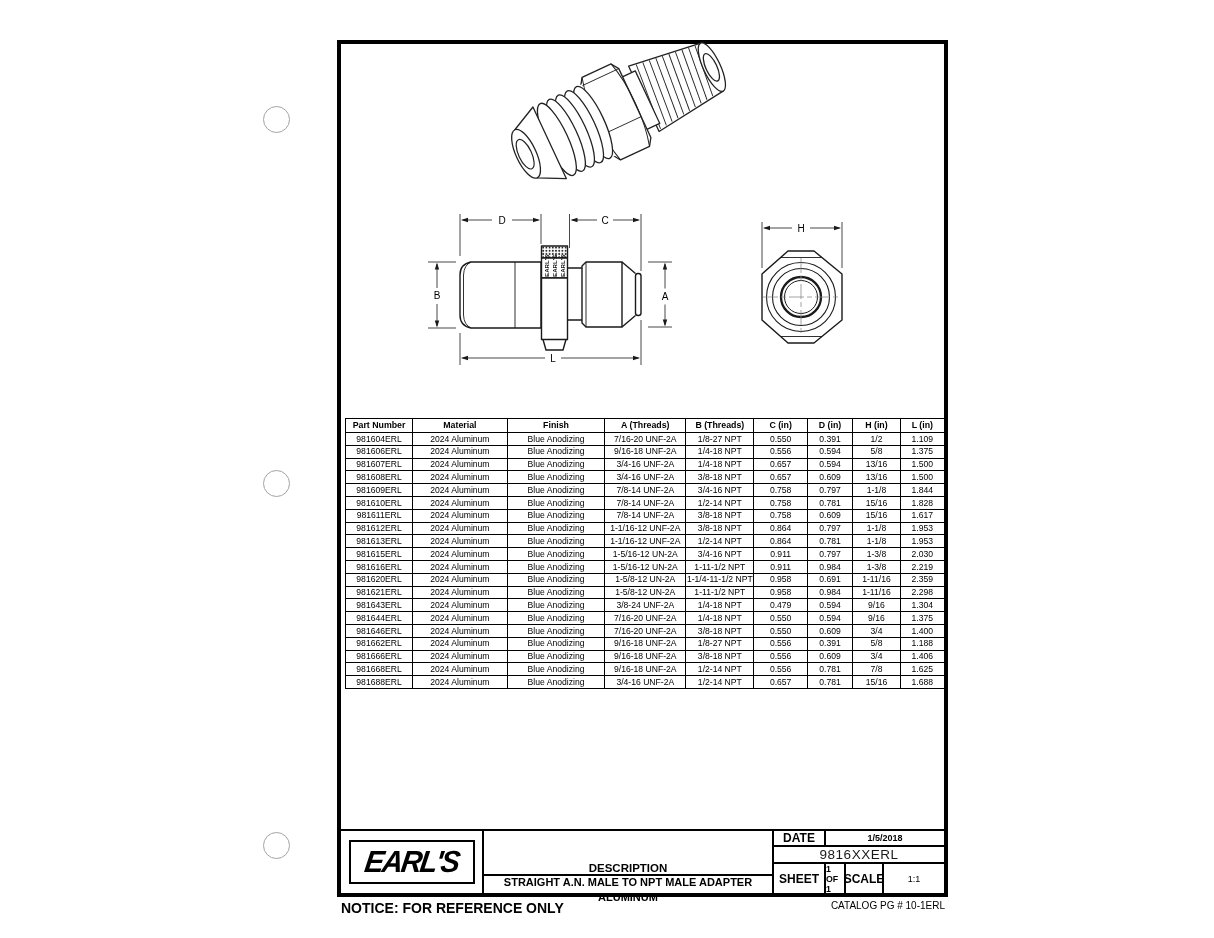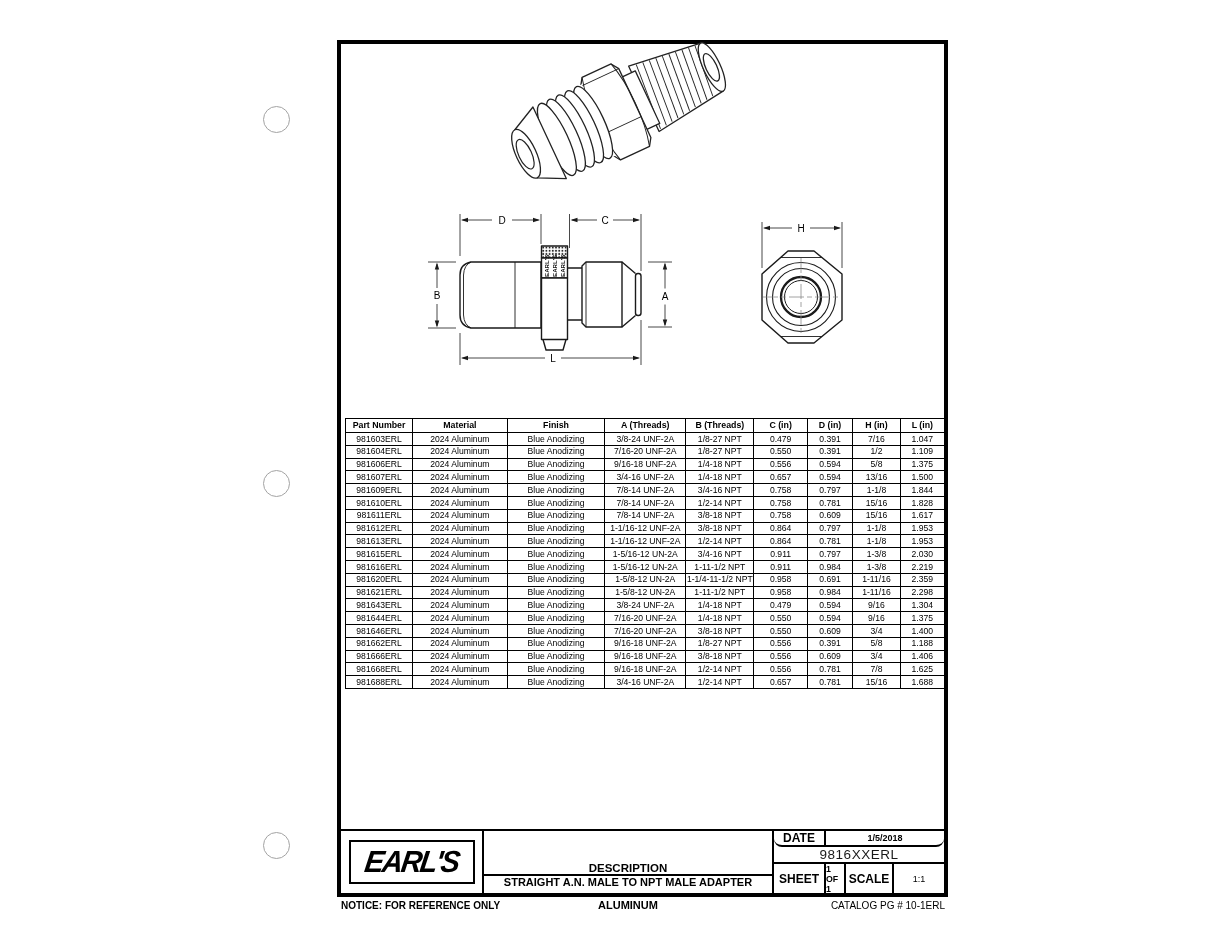--- a/index.html
+++ b/index.html
@@ -26,41 +26,41 @@
 
   
   #title-block { left:341px; top:829px; width:603px; height:64px; display:flex; border-top:2.5px solid #000; background:#fff; }
   #tb-logo-cell { width:143px; border-right:2.5px solid #000; display:flex; align-items:center; justify-content:center; }
   #tb-logo-box { width:126px; height:44px; border:2.5px solid #000; display:flex; align-items:center; justify-content:center; }
   #tb-logo-text { font-size:29px; font-weight:900; font-style:italic; letter-spacing:-2px;
                   transform:skewX(-8deg) scaleY(1.05); white-space:nowrap; }
   #tb-desc-cell { width:290px; border-right:2.5px solid #000; display:flex; flex-direction:column; }
   #tb-desc-head { height:19px; border-bottom:2px solid #000; display:flex; align-items:center; justify-content:center;
                   font-weight:bold; font-size:11.5px;margin-top:31px; }
-  #tb-desc-body { flex:1; display:flex; flex-direction:column; align-items:center; justify-content:center; gap:11px;
+  #tb-desc-body { flex:1; display:flex; flex-direction:column; align-items:center; justify-content:center; gap:3px;
                   font-weight:bold; font-size:11px; }
   #tb-right { flex:1; display:flex; flex-direction:column; }
   .tb-row { display:flex; align-items:stretch; }
-  #tb-row-date { height:18px; border-bottom:2px solid #000;border-radius:9px; }
+  #tb-row-date { height:18px; border-bottom:2px solid #000; }
   #tb-date-label { width:52px; border-right:2px solid #000; display:flex; align-items:center; justify-content:center;
                    font-weight:bold; font-size:12px; }
   #tb-date-value { flex:1; display:flex; align-items:center; justify-content:center; font-weight:bold; font-size:9px; }
   #tb-row-part { height:32px; border-bottom:2px solid #000; display:flex; align-items:center; justify-content:center;
                  font-size:13.5px; letter-spacing:0.5px; color:#1a1a1a; }
   #tb-row-sheet { flex:1;border-radius:9px; }
   #tb-sheet-label { width:52px; border-right:2px solid #000; display:flex; align-items:center; justify-content:center;
                     font-weight:bold; font-size:12px; }
   #tb-sheet-value { width:20px; border-right:2px solid #000; display:flex; align-items:center; justify-content:center;
                     font-weight:bold; font-size:8.8px; }
-  #tb-scale-label { width:48px; border-right:2px solid #000; display:flex; align-items:center; justify-content:center;
+  #tb-scale-label { width:38px; border-right:2px solid #000; display:flex; align-items:center; justify-content:center;
                     font-weight:bold; font-size:12px; }
   #tb-scale-value { flex:1; display:flex; align-items:center; justify-content:center; font-weight:normal; font-size:9px;text-align:center; }
 
   
-  #notice-text { left:341px; top:900px; font-weight:bold; font-size:10px; }
+  #notice-text { left:341px; top:900px; font-weight:bold; font-size:14px; }
   #catalog-text { left:337px; top:900px; width:608px; text-align:right; font-weight:normal; font-size:10px; }
 
   svg text { font-family:"Liberation Sans", sans-serif; }
 </style>
 </head>
 <body>
 
 <div id="canvas">
 
   <div class="abs hole" style="left:263px; top:106px;"></div>
@@ -228,31 +228,20 @@
             <th>A (Threads)</th>
             <th>B (Threads)</th>
             <th>C (in)</th>
             <th>D (in)</th>
             <th>H (in)</th>
             <th>L (in)</th>
           </tr>
         </thead>
       <tbody>
           <tr>
-            <td>981603ERL</td>
-            <td>2024 Aluminum</td>
-            <td>Blue Anodizing</td>
-            <td>3/8-24 UNF-2A</td>
-            <td>1/8-27 NPT</td>
-            <td>0.479</td>
-            <td>0.391</td>
-            <td>7/16</td>
-            <td>1.047</td>
-          </tr>
-          <tr>
             <td>981604ERL</td>
             <td>2024 Aluminum</td>
             <td>Blue Anodizing</td>
             <td>7/16-20 UNF-2A</td>
             <td>1/8-27 NPT</td>
             <td>0.550</td>
             <td>0.391</td>
             <td>1/2</td>
             <td>1.109</td>
           </tr>
@@ -268,20 +257,31 @@
             <td>1.375</td>
           </tr>
           <tr>
             <td>981607ERL</td>
             <td>2024 Aluminum</td>
             <td>Blue Anodizing</td>
             <td>3/4-16 UNF-2A</td>
             <td>1/4-18 NPT</td>
             <td>0.657</td>
             <td>0.594</td>
+            <td>13/16</td>
+            <td>1.500</td>
+          </tr>
+          <tr>
+            <td>981608ERL</td>
+            <td>2024 Aluminum</td>
+            <td>Blue Anodizing</td>
+            <td>3/4-16 UNF-2A</td>
+            <td>3/8-18 NPT</td>
+            <td>0.657</td>
+            <td>0.609</td>
             <td>13/16</td>
             <td>1.500</td>
           </tr>
           <tr>
             <td>981609ERL</td>
             <td>2024 Aluminum</td>
             <td>Blue Anodizing</td>
             <td>7/8-14 UNF-2A</td>
             <td>3/4-16 NPT</td>
             <td>0.758</td>

